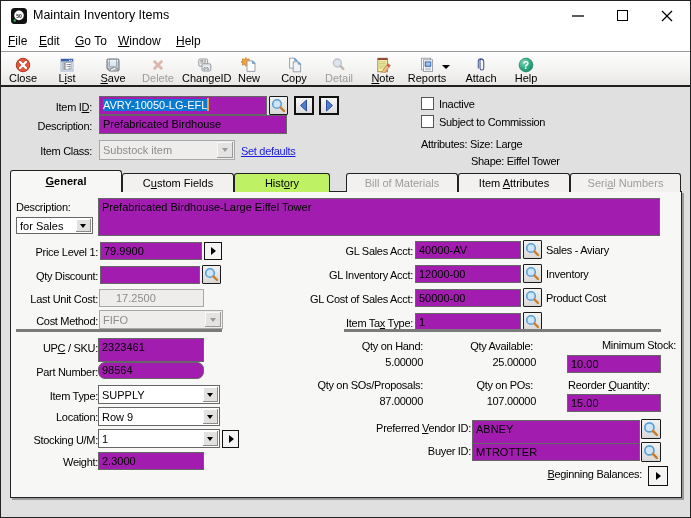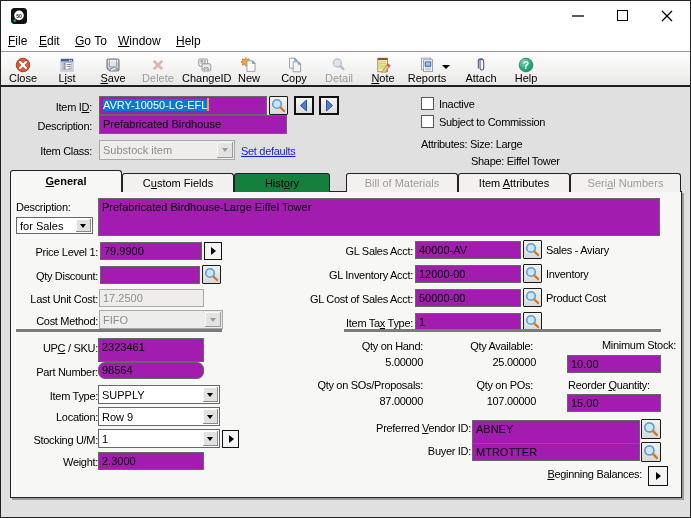--- a/index.html
+++ b/index.html
@@ -13,21 +13,21 @@
 .menu { position:absolute; top:4px; font-size:12px; color:#000; }
 .toolbar { position:absolute; left:0; top:52px; width:689px; height:35px;
   background:linear-gradient(#fdfdfd, #f3f2f1 60%, #e9e7e5); border-bottom:2px solid #1f1f1f; }
 .tbtn { position:absolute; top:5px; width:44px; height:28px; text-align:center; }
 .tbtn svg { display:block; margin:0 auto; }
 .tlab { font-size:11px; color:#000; margin-top:0px; line-height:11px; }
 .dis { color:#9c9c9c; }
 .lbl { position:absolute; font-size:11px; letter-spacing:-0.3px; color:#000; text-align:right; white-space:nowrap; }
 .llbl { position:absolute; font-size:11px; letter-spacing:-0.3px; color:#000; white-space:nowrap; }
 .inp { position:absolute; background:#a21caf; border:1px solid #666; font-size:11px; color:#000; padding-left:3px; white-space:nowrap; overflow:hidden; }
-.inpd { position:absolute; background:#eeedec; border:1px solid #a8a8a8; font-size:11px; color:#8c8c8c; padding-left:3px; white-space:nowrap; overflow:hidden; }
+.inpd { position:absolute; background:#eeedec; border:1px solid #a8a8a8; font-size:11px; color:#8c8c8c; padding-left:16px; white-space:nowrap; overflow:hidden; }
 .magbtn { position:absolute; width:19px; height:19px; border:1px solid #1a1a1a; background:linear-gradient(#f2f2f2,#d8d8d8); border-radius:1px; }
 .combo { position:absolute; border:1px solid #666; background:#fff; font-size:11px; }
 .combo .cv { position:absolute; left:3px; top:50%; transform:translateY(-50%); white-space:nowrap; }
 .cbtn { position:absolute; right:1px; top:1px; bottom:1px; width:16px; background:#e2e1e0;
   border-left:1px solid #fff; box-shadow:inset -1px -1px 0 #8a8a8a, inset 1px 1px 0 #fdfdfd; }
 .cbtn:after { content:""; position:absolute; left:50%; top:50%; margin-left:-3.5px; margin-top:-2px;
   border-left:3.5px solid transparent; border-right:3.5px solid transparent; border-top:4px solid #000; }
 .combod { position:absolute; border:1px solid #a8a8a8; background:#eeedec; font-size:11px; color:#8c8c8c; }
 .combod .cv { position:absolute; left:3px; top:50%; transform:translateY(-50%); white-space:nowrap; }
 .cbtnd { position:absolute; right:1px; top:1px; bottom:1px; width:16px; background:#e4e3e2;
@@ -45,20 +45,21 @@
 <body>
 <div class="win"></div>
 
 <div class="titlebar" style="left:1px; top:1px;">
   <svg style="position:absolute;left:10px;top:7px;" width="17" height="17" viewBox="0 0 17 17">
     <rect x="0" y="0" width="16" height="16" rx="3.5" fill="#111"></rect>
     <circle cx="8" cy="7.4" r="4.8" fill="#fff"></circle>
     <text x="8" y="9.6" font-size="5" text-anchor="middle" fill="#111" font-weight="bold">50</text>
     <circle cx="3.7" cy="12.6" r="1.3" fill="#2ea44f"></circle>
   </svg>
+  <div class="title">Maintain Inventory Items</div>
   <svg style="position:absolute;left:565px;top:0;" width="110" height="30" viewBox="0 0 110 30">
     <line x1="6" y1="15" x2="18" y2="15" stroke="#000" stroke-width="1.3"></line>
     <rect x="51.5" y="9.5" width="10" height="10" fill="none" stroke="#000" stroke-width="1"></rect>
     <line x1="96" y1="10" x2="106" y2="20" stroke="#000" stroke-width="1.2"></line>
     <line x1="106" y1="10" x2="96" y2="20" stroke="#000" stroke-width="1.2"></line>
   </svg>
 </div>
 
 <div class="menubar" style="left:1px;">
   <div class="menu" style="left:7px;"><u>F</u>ile</div>
@@ -232,21 +233,21 @@
 <div class="chk" style="left:421px; top:115px;"></div>
 <div class="llbl" style="left:439px; top:116px;">Subject to Commission</div>
 <div class="llbl" style="left:421px; top:138px;">Attributes: Size: Large</div>
 <div class="llbl" style="left:471px; top:155px;">Shape: Eiffel Tower</div>
 
 <div class="abs" style="left:10px; top:191px; width:672px; height:307px; background:#f7f7f6; border:1px solid #222; box-shadow:2px 2px 0 #9c9c9c;"></div>
 <div class="abs" style="left:122px; top:173px; width:559px; height:18px;"></div>
 
 <div class="abs" id="tabs">
   <div class="abs" style="left:122px; top:173px; width:112px; height:19px; background:#f2f1f0; border:1px solid #222; border-bottom:none; border-radius:3px 3px 0 0; font-size:11px; text-align:center; line-height:18px;">C<u>u</u>stom Fields</div>
-  <div class="abs" style="left:234px; top:173px; width:96px; height:19px; background:#15803d; border:1px solid #222; border-bottom:none; border-radius:3px 3px 0 0; font-size:11px; text-align:center; line-height:18px;">Hist<u>o</u>ry</div>
+  <div class="abs" style="left:234px; top:173px; width:96px; height:19px; background:#bef264; border:1px solid #222; border-bottom:none; border-radius:3px 3px 0 0; font-size:11px; text-align:center; line-height:18px;">Hist<u>o</u>ry</div>
   <div class="abs" style="left:346px; top:173px; width:112px; height:19px; background:#f2f1f0; border:1px solid #222; border-bottom:none; border-radius:3px 3px 0 0; font-size:11px; text-align:center; line-height:18px; color:#9c9c9c;">Bill of Materials</div>
   <div class="abs" style="left:458px; top:173px; width:112px; height:19px; background:#f2f1f0; border:1px solid #222; border-bottom:none; border-radius:3px 3px 0 0; font-size:11px; text-align:center; line-height:18px;">Item <u>A</u>ttributes</div>
   <div class="abs" style="left:570px; top:173px; width:111px; height:19px; background:#f2f1f0; border:1px solid #222; border-bottom:none; border-radius:3px 3px 0 0; font-size:11px; text-align:center; line-height:18px; color:#9c9c9c;">Seri<u>a</u>l Numbers</div>
   <div class="abs" style="left:10px; top:170px; width:112px; height:22px; background:#f7f7f6; border:1px solid #222; border-bottom:none; border-radius:3px 3px 0 0; font-size:11px; font-weight:bold; text-align:center; line-height:20px;"><u>G</u>eneral</div>
 </div>
 
 <div class="llbl" style="left:16px; top:201px;">Description:</div>
 <div class="combo" style="left:16px; top:217px; width:77px; height:17px;">
   <span class="cv">for Sales</span>
     <span class="cbtn"></span>

